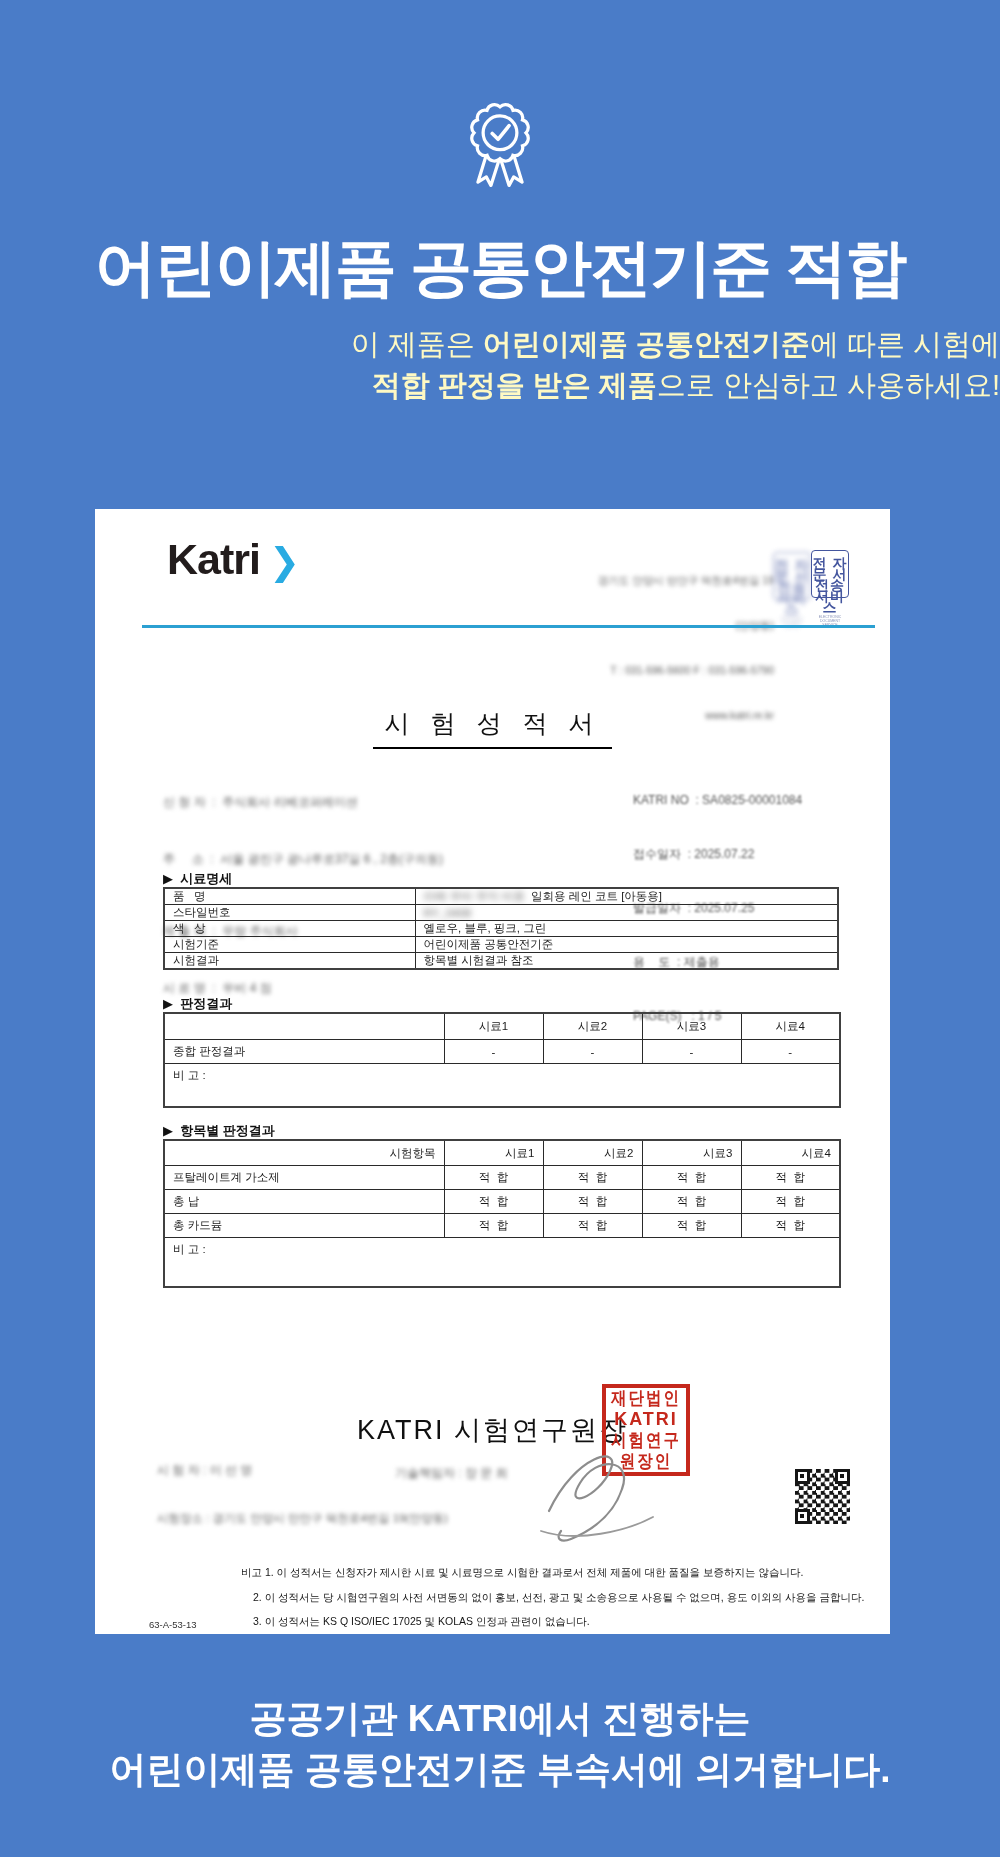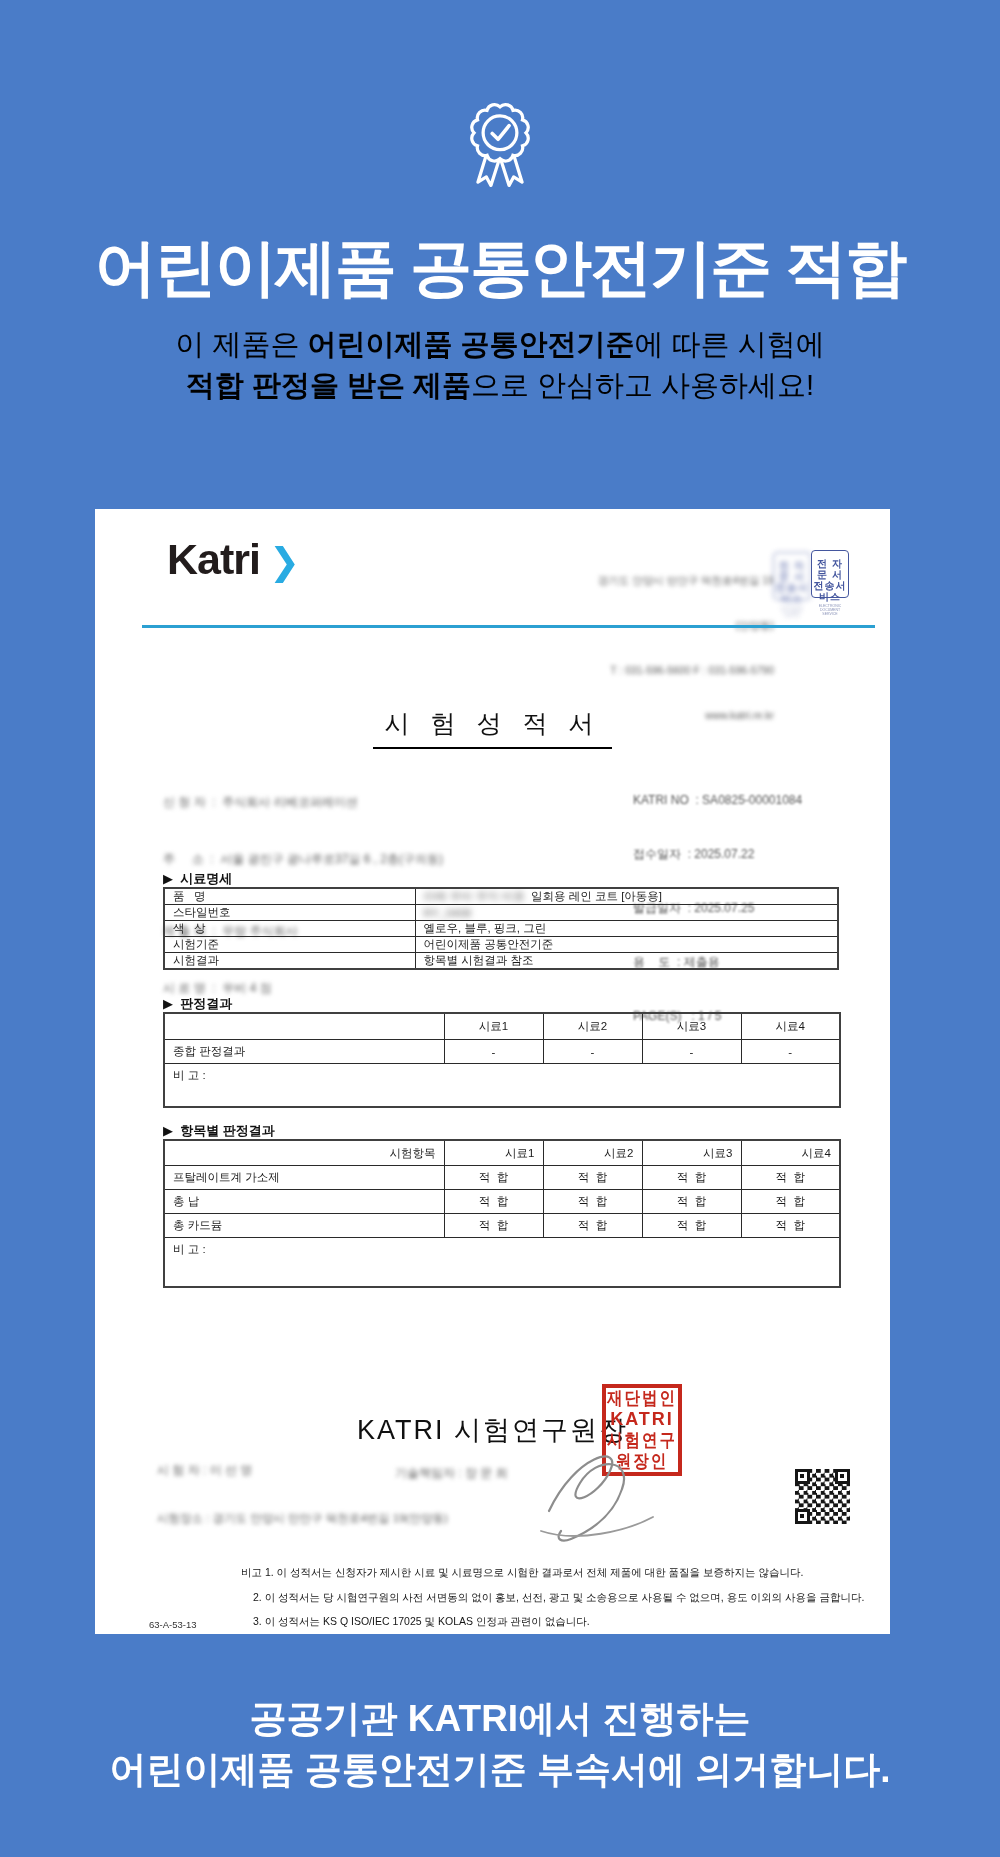--- a/index.html
+++ b/index.html
@@ -8,42 +8,42 @@
     background:#4a7cc8;
     font-family:"Liberation Sans","DejaVu Sans",sans-serif;
   }
   
   .badge{position:absolute;top:72px;left:50%;transform:translateX(-50%);}
   .hero-title{
     position:absolute;top:226px;left:0;width:100%;text-align:center;
     font-size:62px;font-weight:800;color:#fff;letter-spacing:-2px;white-space:nowrap;
   }
   .hero-sub{
-    position:absolute;top:324px;left:0;width:100%;text-align:center;
-    font-size:29px;font-weight:300;color:#000000;line-height:41px;
+    position:absolute;top:324px;left:0;width:100%;text-align:right;
+    font-size:29px;font-weight:300;color:#fef9c3;line-height:41px;
   }
   .hero-sub b{font-weight:800;}
   
   .paper{
     position:absolute;left:95px;top:509px;width:795px;height:1125px;
     background:#fff;overflow:hidden;color:#111;
   }
   .abs{position:absolute;}
   .blur1{filter:blur(1.1px);color:#555;}
   .blur2{filter:blur(2.2px);color:#5a5a5a;}
   .blur3{filter:blur(3px);color:#666;}
   
   .logo{left:72px;top:26px;font-size:43px;font-weight:800;color:#221c1c;letter-spacing:-1px;white-space:nowrap;}
   .logo .chev{color:#29abe2;font-weight:900;font-size:37px;margin-left:9px;}
   .addr{right:116px;top:34px;text-align:right;font-size:10.5px;line-height:15px;white-space:pre;}
   .stamp{
     width:38px;height:48px;border:1.5px solid #44569e;border-radius:4px;
     text-align:center;padding-top:7px;box-sizing:border-box;background:#fff;
   }
-  .stamp .s1{font-size:10px;font-weight:700;color:#44569e;letter-spacing:1px;line-height:11px;}
+  .stamp .s1{font-size:14px;font-weight:700;color:#44569e;letter-spacing:1px;line-height:11px;}
   .stamp .s2{font-size:3.5px;color:#8a93b8;margin-top:2px;letter-spacing:0;}
   .stamp.main{left:716px;top:41px;}
   .stamp.ghost{left:678px;top:43px;filter:blur(2.5px);opacity:.65;}
   .rule{left:47px;top:116px;width:733px;height:3px;background:#2ba0d2;}
   
   .doc-title{left:0;top:198px;width:100%;text-align:center;}
   .doc-title span{
     display:inline-block;font-size:25px;letter-spacing:7px;font-weight:500;
     border-bottom:2px solid #000;padding:0 12px 7px;white-space:pre;
   }
@@ -62,21 +62,21 @@
   .verdict .hdr td{height:25px;text-align:center;}
   .verdict .row td{height:23px;}
   .remark td{height:38px;vertical-align:top;padding-top:4px !important;}
   .items .hdr td{height:24px;text-align:right;padding-left:17px;}
   .items .row td{height:23px;}
   .items .remark td{height:44px;}
   .ml{margin-left:6px;}
   
   .director{left:0;top:903px;width:100%;text-align:center;font-size:27px;font-weight:500;letter-spacing:2px;color:#101010;}
   .seal{
-    left:507px;top:875px;width:80px;height:92px;border:4px solid #c5281c;box-sizing:border-box;
+    left:507px;top:875px;width:88px;height:92px;border:4px solid #c5281c;box-sizing:border-box;
     display:flex;flex-direction:column;justify-content:space-around;text-align:center;
     color:#c5281c;font-weight:700;background:rgba(255,255,255,.0);filter:blur(.4px);
   }
   .seal .kr{font-size:15.5px;letter-spacing:2px;transform:scaleY(1.15);}
   .seal .en{font-size:18px;letter-spacing:2px;font-weight:800;}
   .sig{left:440px;top:930px;}
   .tester{left:62px;top:953px;font-size:12px;white-space:pre;}
   .reviewer{left:300px;top:956px;font-size:12px;white-space:pre;}
   .place{left:62px;top:1002px;font-size:11.5px;white-space:pre;}
   .qr{left:700px;top:960px;width:55px;height:55px;

